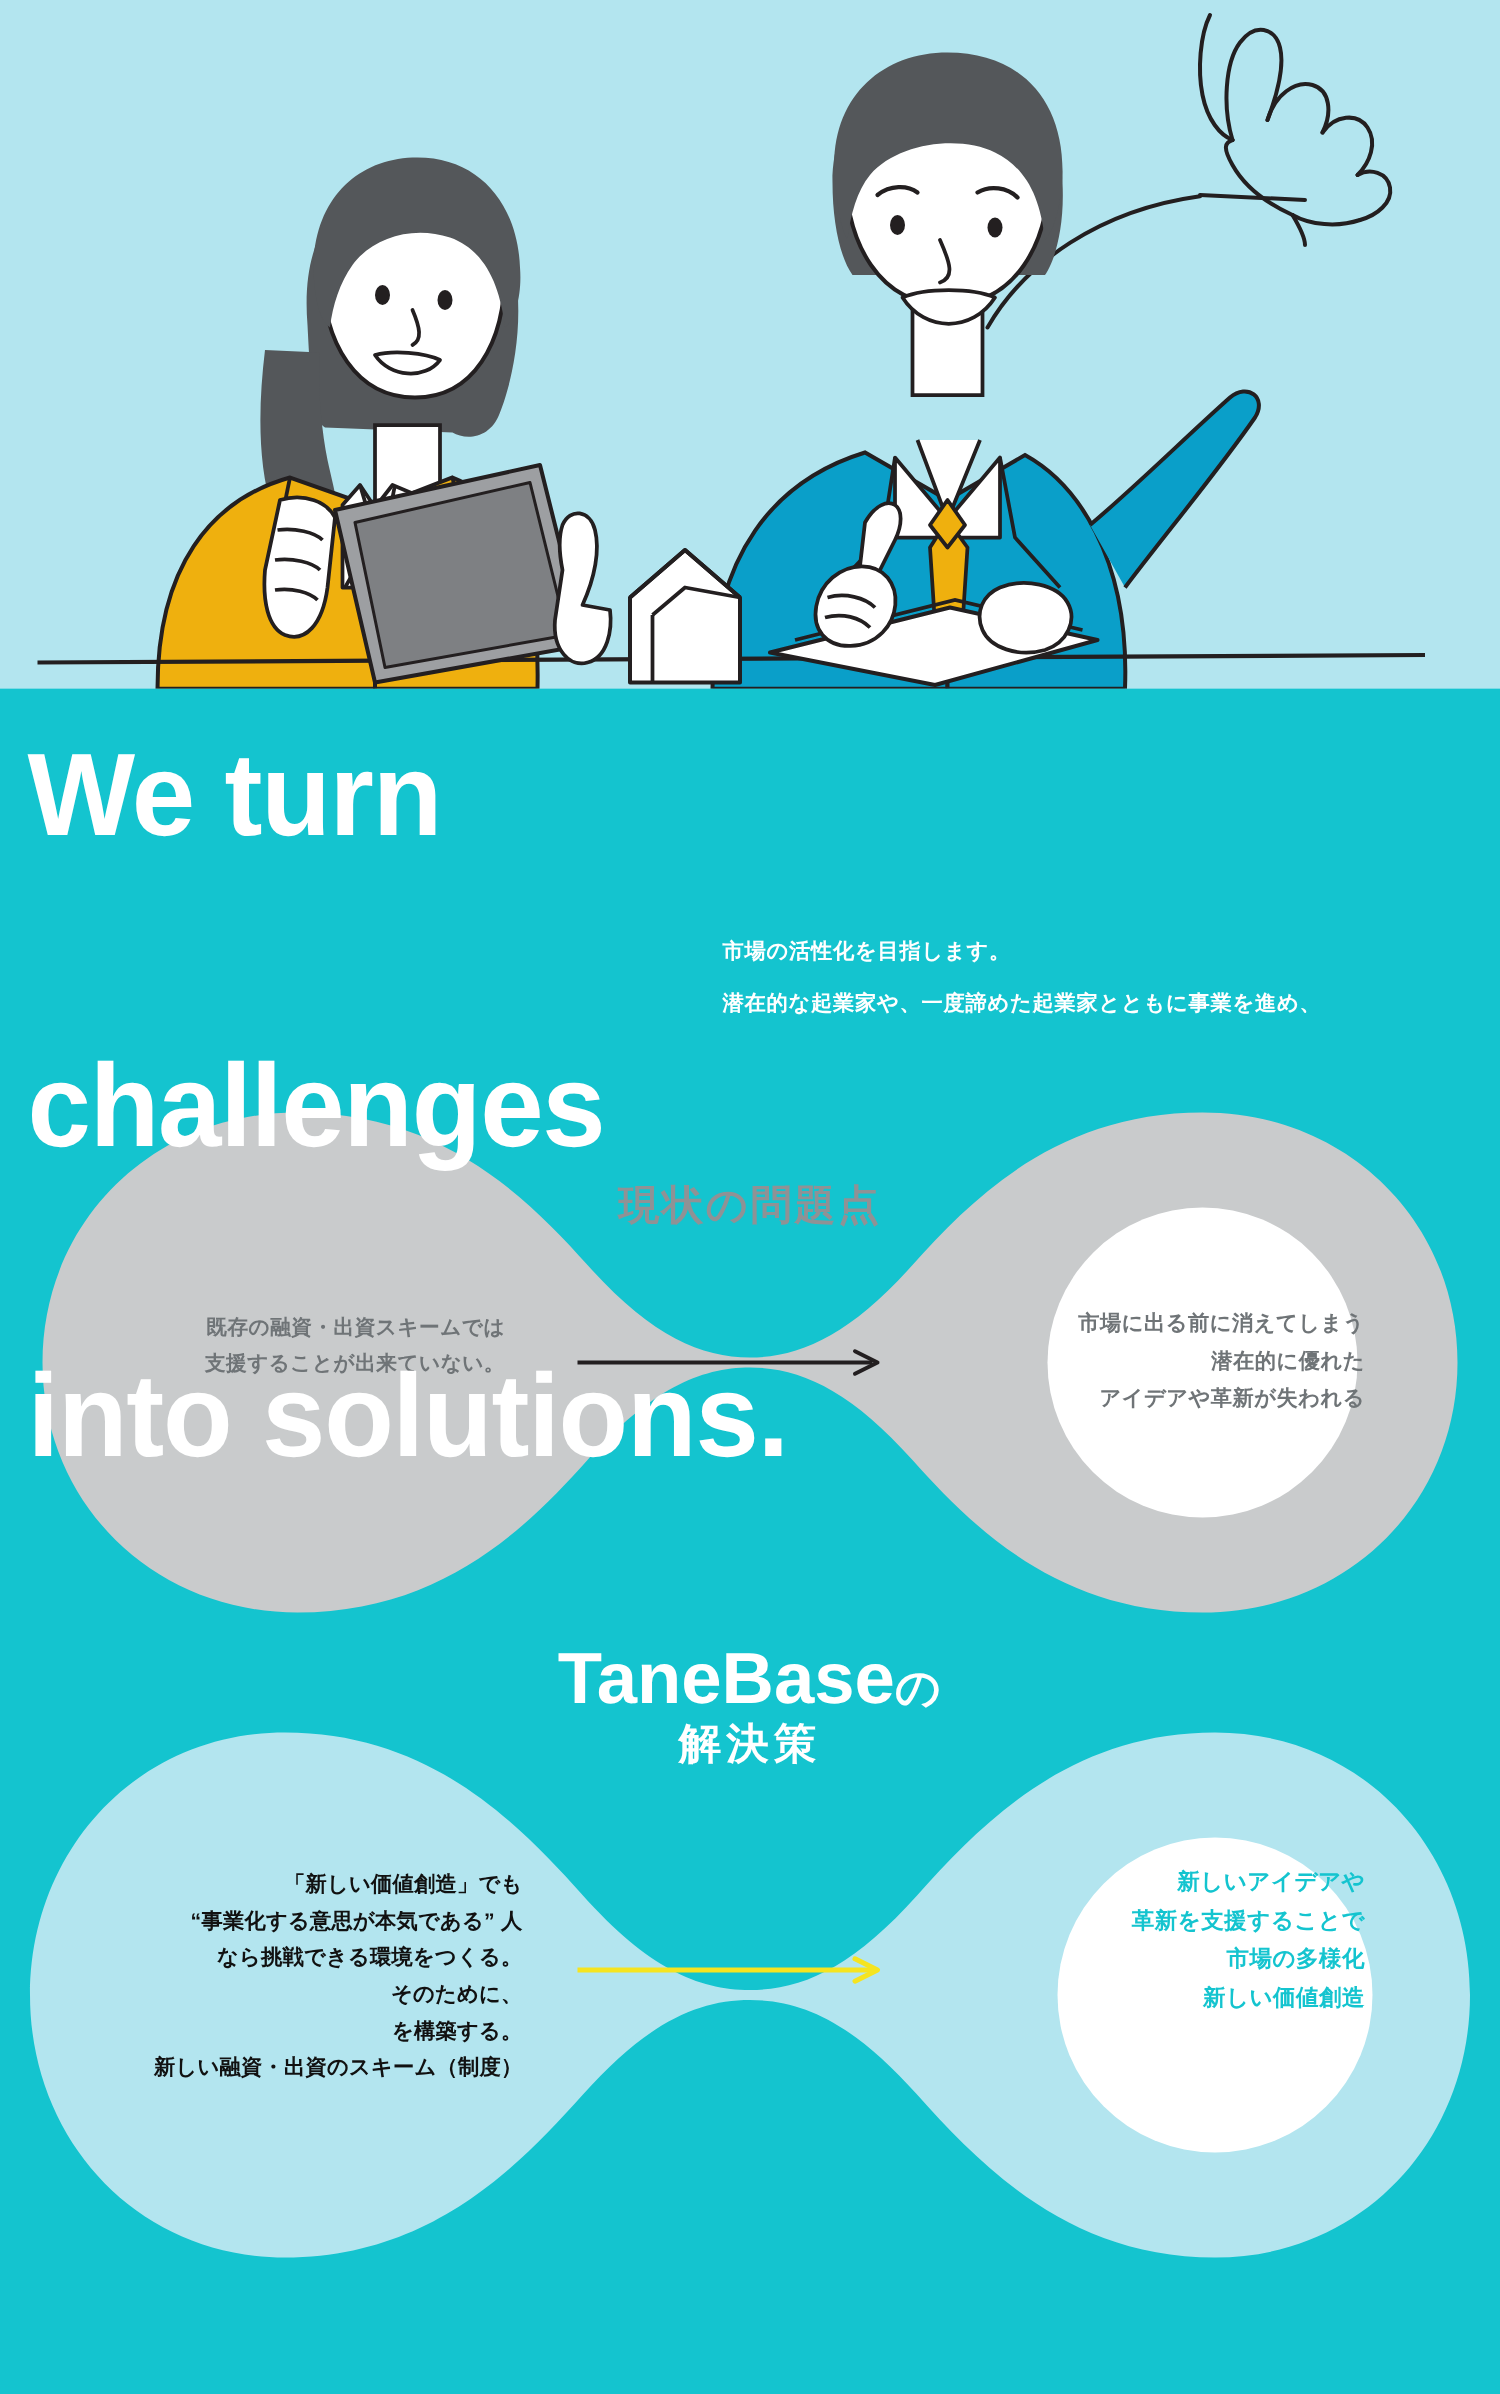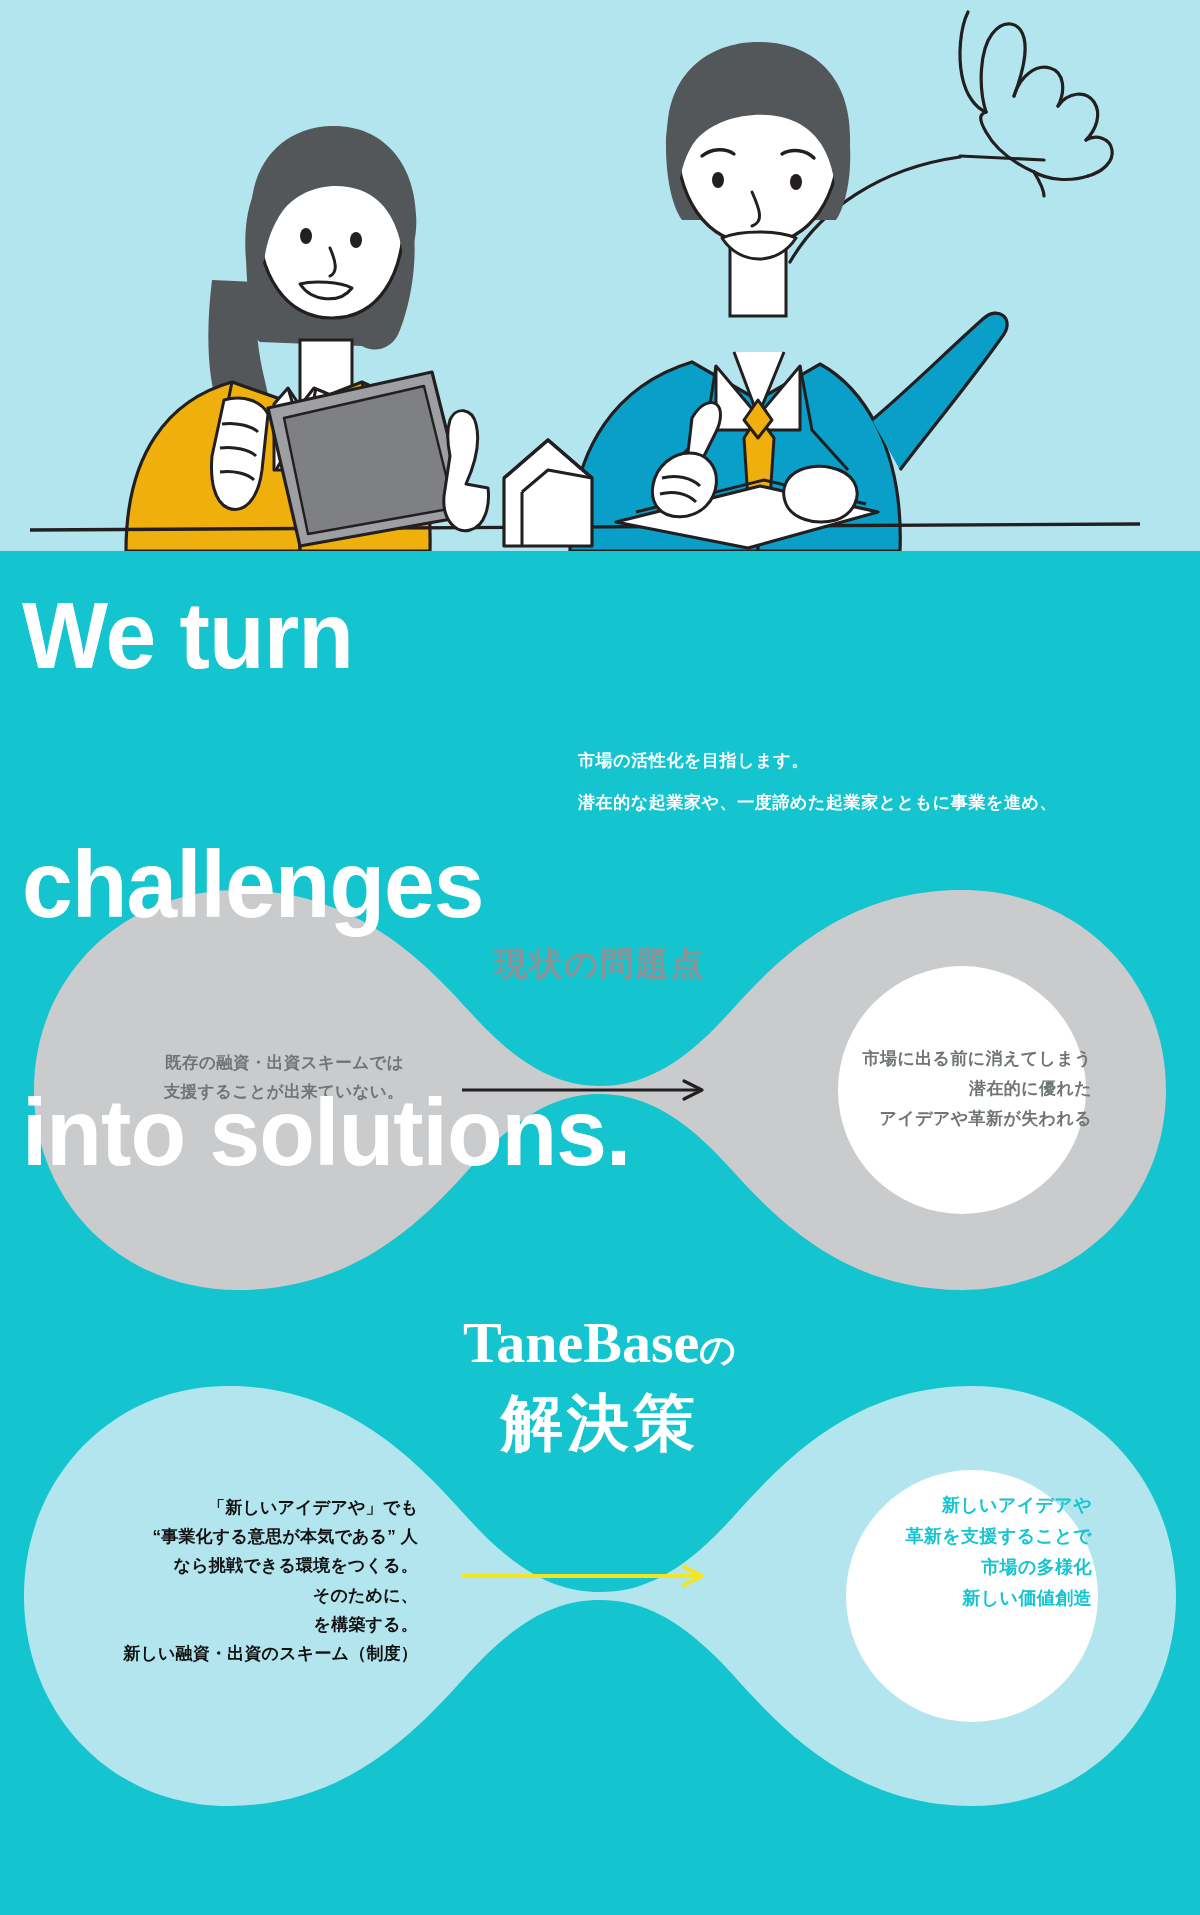--- a/index.html
+++ b/index.html
@@ -40,21 +40,21 @@
     z-index:6;
     color:#ffffff;
     font-size:17px;
     font-weight:700;
     line-height:2.45;
     letter-spacing:0.6px;
   }
   .subtitle span{display:block;}
 
   
-  .sec{position:absolute;left:0;width:1200px;font-family:Liberation Serif, serif;}
+  .sec{position:absolute;left:0;width:1200px;}
   .sec-1{top:880px;height:420px;}
   .sec-2{top:1310px;height:540px;}
 
   .blob-wrap{position:absolute;left:0;top:0;width:1200px;height:100%;}
   .blob-wrap svg{position:absolute;left:0;top:0;}
 
   .sec-title{
     position:absolute;width:1200px;text-align:center;
     font-weight:700;letter-spacing:2px;
     z-index:5;
@@ -63,21 +63,21 @@
     top:62px;font-size:33px;color:#8f9295;
   }
   .title-solution{
     top:4px;font-size:0px;color:#ffffff;line-height:1;
   }
   .title-solution .l1{
     display:block;font-size:58px;letter-spacing:0px;font-weight:700;
   }
   .title-solution .l1 .ja{font-size:36px;letter-spacing:1px;}
   .title-solution .l2{
-    display:block;font-size:62px;letter-spacing:4px;font-weight:700;margin-top:20px;
+    display:block;font-size:34px;letter-spacing:4px;font-weight:700;margin-top:6px;
   }
 
   .blob-text{
     position:absolute;text-align:right;z-index:5;
     font-weight:700;line-height:1.75;
   }
   .p-left{
     left:60px;top:1048px;width:344px;
     font-size:16.5px;color:#6f7477;letter-spacing:0.4px;
   }
@@ -299,21 +299,21 @@
       </svg>
     </div>
 
     <div class="sec-title title-solution">
       <span class="l1"><span>TaneBase</span><span class="ja">の</span></span>
       <span class="l2">解決策</span>
     </div>
   </div>
 
   <div class="blob-text s-left">
-    <span>「新しいアイデアや」でも</span>
+    <span>「新しい価値創造」でも</span>
     <span>“事業化する意思が本気である” 人</span>
     <span>なら挑戦できる環境をつくる。</span>
     <span>そのために、</span>
     <span>を構築する。</span>
     <span>新しい融資・出資のスキーム（制度）</span>
   </div>
 
   <div class="blob-text s-right">
     <span>新しいアイデアや</span>
     <span>革新を支援することで</span>

